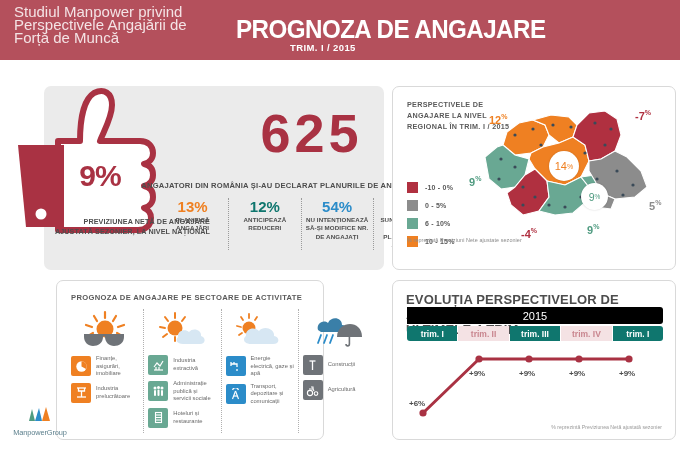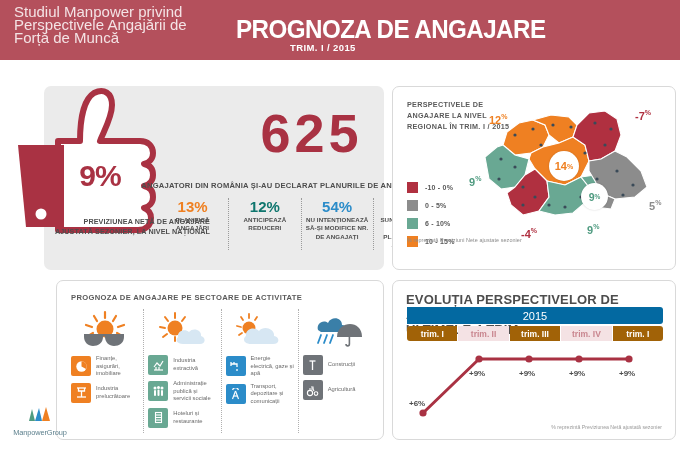--- a/index.html
+++ b/index.html
@@ -77,25 +77,25 @@
   .map-note {
     position:absolute; left:14px; top:150px;
     font-size:5.4px; color:#8a8a8a; letter-spacing:0.1px;
   }
   #map-svg { position:absolute; left:84px; top:14px; }
   .map-pct { position:absolute; font-size:11px; font-weight:bold; }
   .map-pct sup { font-size:7px; }
   .map-bubble {
     position:absolute; border-radius:50%; background:#ffffff;
     display:flex; align-items:center; justify-content:center;
-    font-weight:bold; box-shadow:0 0 2px rgba(0,0,0,.18);
+    font-weight:normal; box-shadow:0 0 2px rgba(0,0,0,.18);
   }
 
   
-  #panel-sectors { left:56px; top:280px; width:328px; height:160px; }
+  #panel-sectors { left:56px; top:280px; width:268px; height:160px; }
   .sec-title {
     position:absolute; left:14px; top:12px;
     color:#5a5a5a; font-size:7.6px; font-weight:bold; letter-spacing:0.35px;
   }
   .sec-cols { position:absolute; left:10px; top:28px; width:308px; height:124px; display:flex; }
   .sec-col { flex:1; position:relative; padding:0 4px; }
   .sec-col + .sec-col { border-left:1px dotted #b0b0b0; }
   .sec-weather { height:40px; display:flex; align-items:center; justify-content:center; }
   .sec-items { margin-top:6px; }
   .sec-item { display:flex; align-items:center; margin-bottom:5px; }
@@ -106,28 +106,28 @@
   .sec-lb { font-size:5.8px; color:#6a6a6a; line-height:7.6px; margin-left:5px; }
 
   
   #panel-trend { left:392px; top:280px; width:284px; height:160px; }
   .tr-title {
     position:absolute; left:13px; top:11px;
     color:#4d4d4d; font-size:13px; font-weight:bold; letter-spacing:0.15px;
   }
   .yr-row { position:absolute; left:14px; top:26px; width:256px; height:17px; display:flex; }
   .yr-2014 { flex:4; background:#f4e2e4; color:#b4505c; border-radius:3px 0 0 3px; }
-  .yr-2015 { flex:1; background:#0369a1; color:#ffffff; border-radius:0 3px 3px 0; }
+  .yr-2015 { flex:1; background:#000000; color:#ffffff; border-radius:0 3px 3px 0; }
   .yr-cell { display:flex; align-items:center; justify-content:center; font-size:11px; }
   .q-row { position:absolute; left:14px; top:45px; width:256px; height:15px; display:flex; }
   .q-cell {
     flex:1; display:flex; align-items:center; justify-content:center;
     font-size:8.5px; font-weight:bold; margin-right:1px;
   }
-  .q-on { background:#a16207; color:#ffffff;text-align:center; }
+  .q-on { background:#0f766e; color:#ffffff;text-align:center; }
   .q-off { background:#f4e2e4; color:#c9868f; }
   .q-row .q-cell:first-child { border-radius:3px 0 0 3px; }
   .q-row .q-cell:last-child { border-radius:0 3px 3px 0; margin-right:0; }
   #trend-svg { position:absolute; left:10px; top:62px; }
   .tr-lbl { position:absolute; font-size:8px; font-weight:bold; color:#4d4d4d; }
   .tr-note {
     position:absolute; right:13px; bottom:9px;
     font-size:5.2px; color:#9a9a9a;
   }
 

